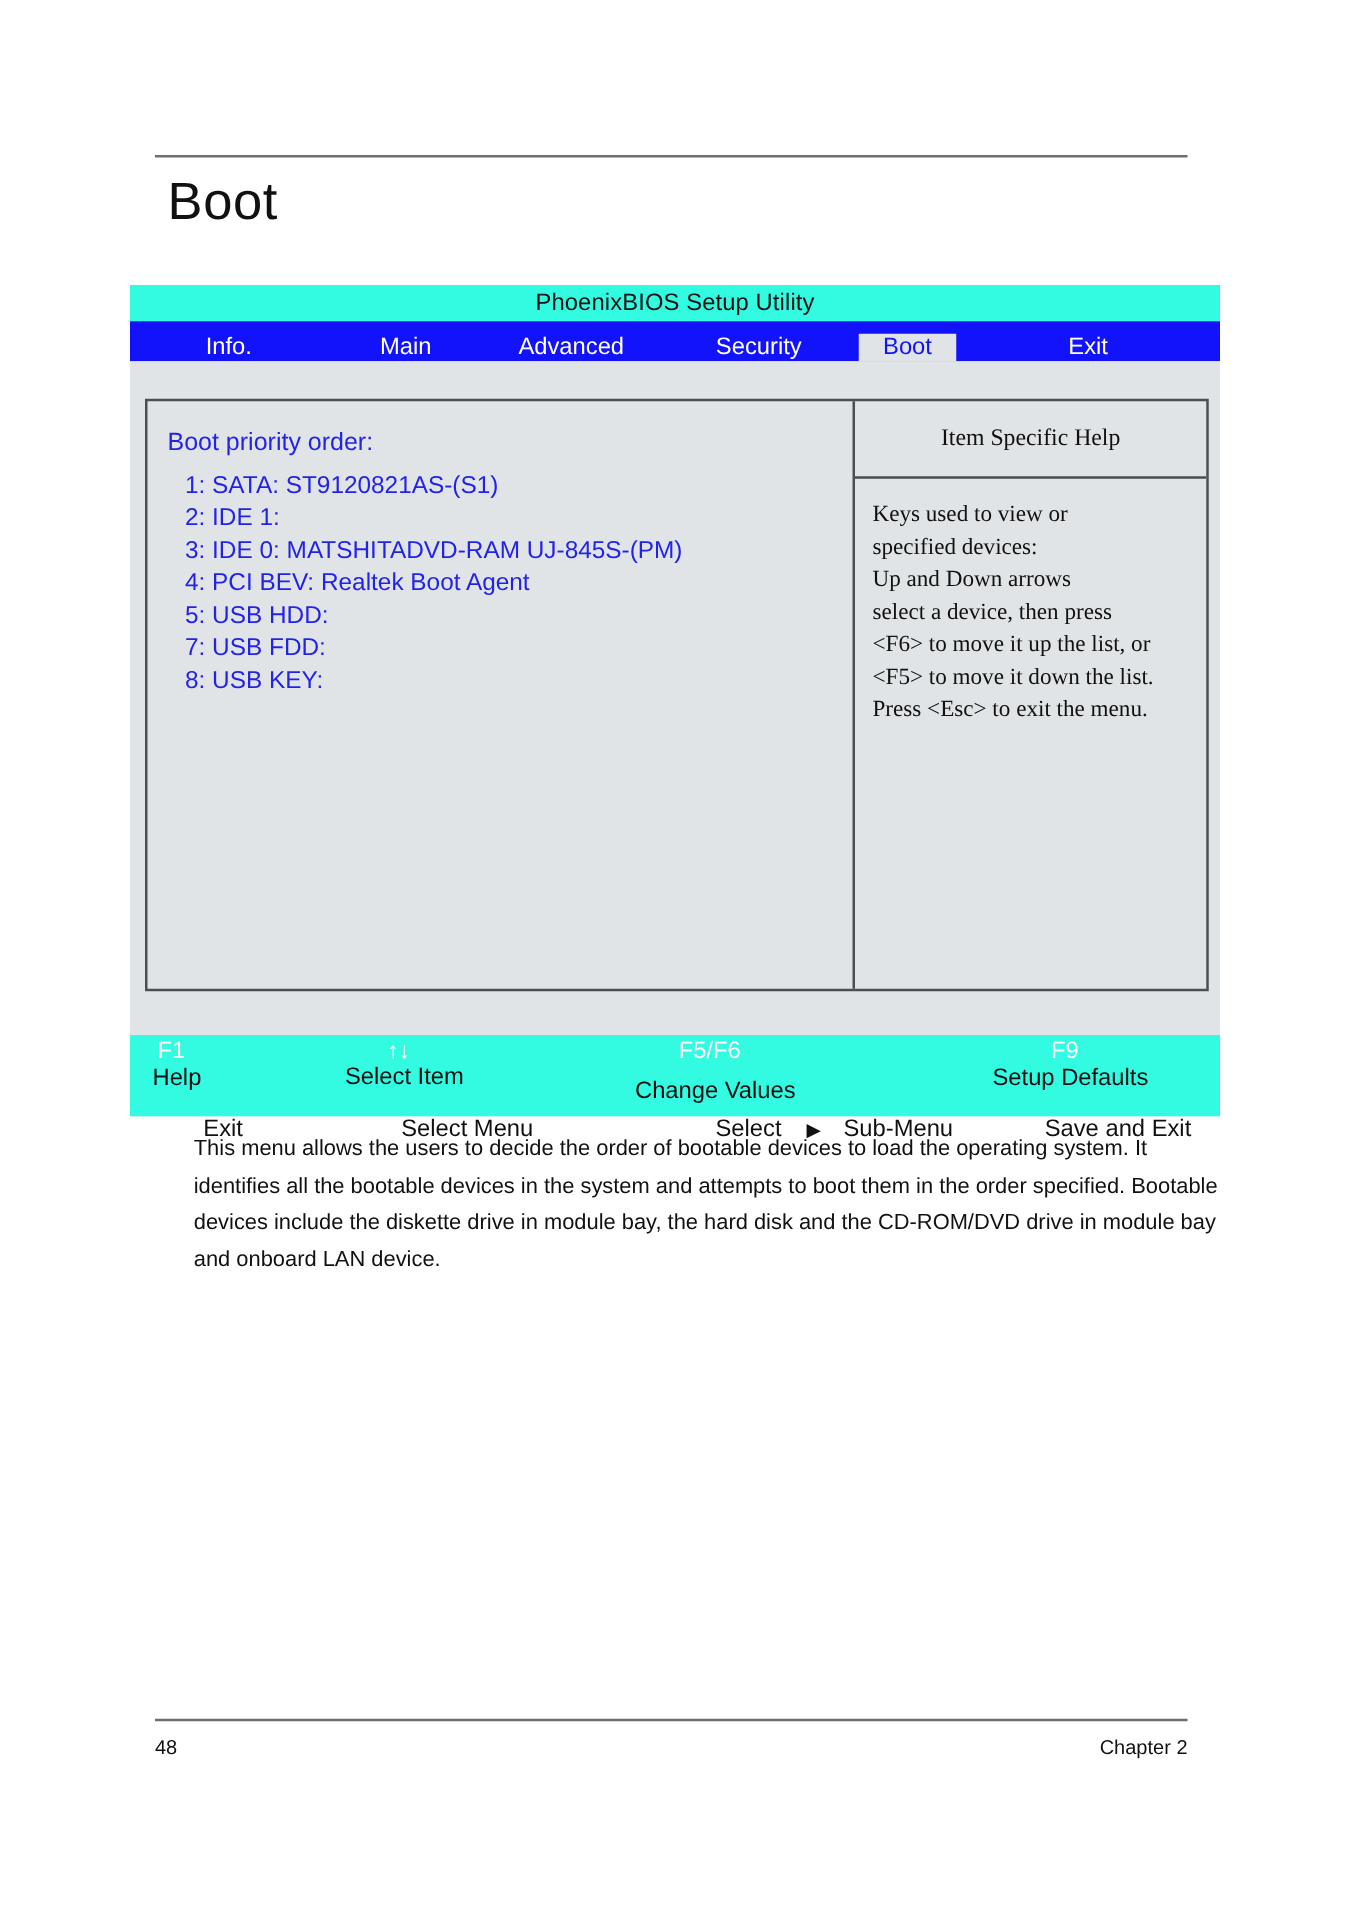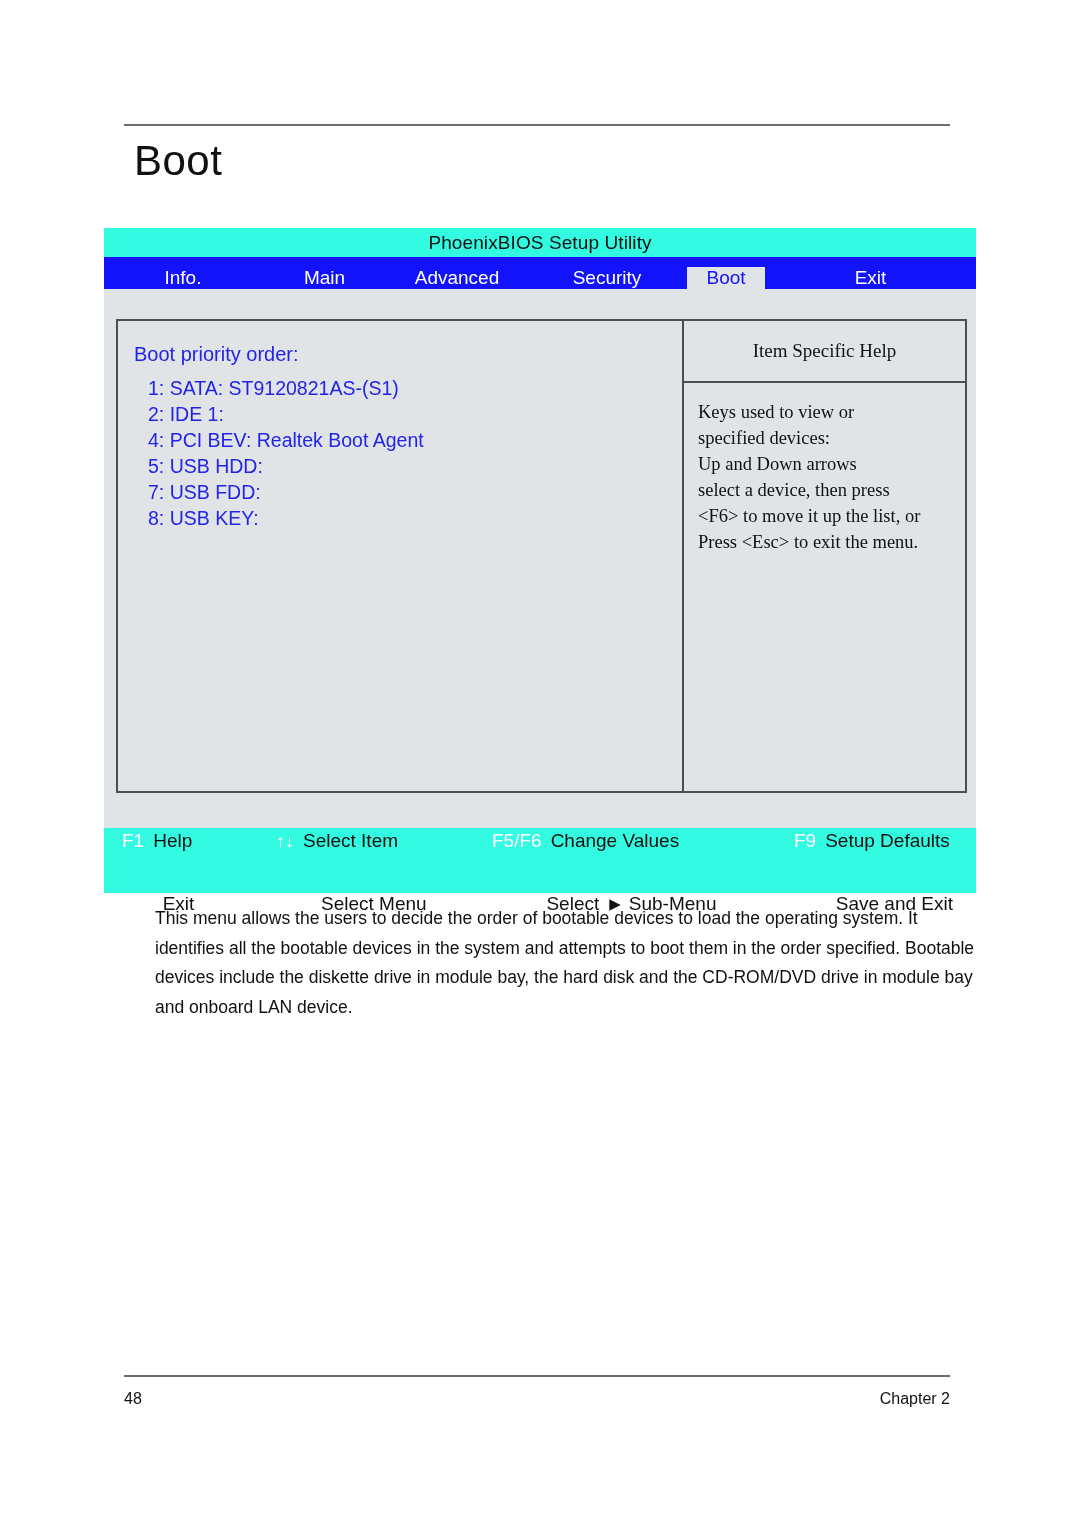--- a/index.html
+++ b/index.html
@@ -177,23 +177,23 @@
     margin-right: 9px;
     font-size: 18px;
   }
   .keycell .tri {
     color: #111;
     margin: 0 8px 0 10px;
     font-size: 15px;
   }
   .col1 { left: 18px; }
   .col2 { left: 172px; }
-  .col3 { left: 388px; }
+  .col3 { left: 404px; gap: 10px; }
   .col4 { left: 690px; }
-  .row1 { top: 2px; }
+  .row1 { top: 2px; flex-direction: column; }
   .row2 { top: 33px; }
 
   
   .para {
     position: absolute;
     left: 155px;
     top: 904px;
     width: 830px;
     font-size: 17.5px;
     line-height: 29.5px;
@@ -246,34 +246,36 @@
   </div>
 
   <div class="bios-body">
 
     <div class="frame">
 
       <div class="frame-left">
         <div class="boot-heading">Boot priority order:</div>
         <div class="boot-item">1: SATA: ST9120821AS-(S1)</div>
         <div class="boot-item">2: IDE 1:</div>
+        <div class="boot-item">3: IDE 0: MATSHITADVD-RAM UJ-845S-(PM)</div>
         <div class="boot-item">4: PCI BEV: Realtek Boot Agent</div>
         <div class="boot-item">5: USB HDD:</div>
         <div class="boot-item">7: USB FDD:</div>
         <div class="boot-item">8: USB KEY:</div>
       </div>
 
       <div class="frame-right">
         <div class="help-title">Item Specific Help</div>
         <div class="help-body">
           <div class="help-line">Keys used to view or</div>
           <div class="help-line">specified devices:</div>
           <div class="help-line">Up and Down arrows</div>
           <div class="help-line">select a device, then press</div>
           <div class="help-line">&lt;F6&gt; to move it up the list, or</div>
+          <div class="help-line">&lt;F5&gt; to move it down the list.</div>
           <div class="help-line">Press &lt;Esc&gt; to exit the menu.</div>
         </div>
       </div>
 
     </div>
 
     <div class="keybar">
 
       <div class="keyrow">
         <div class="keycell col1 row1">

